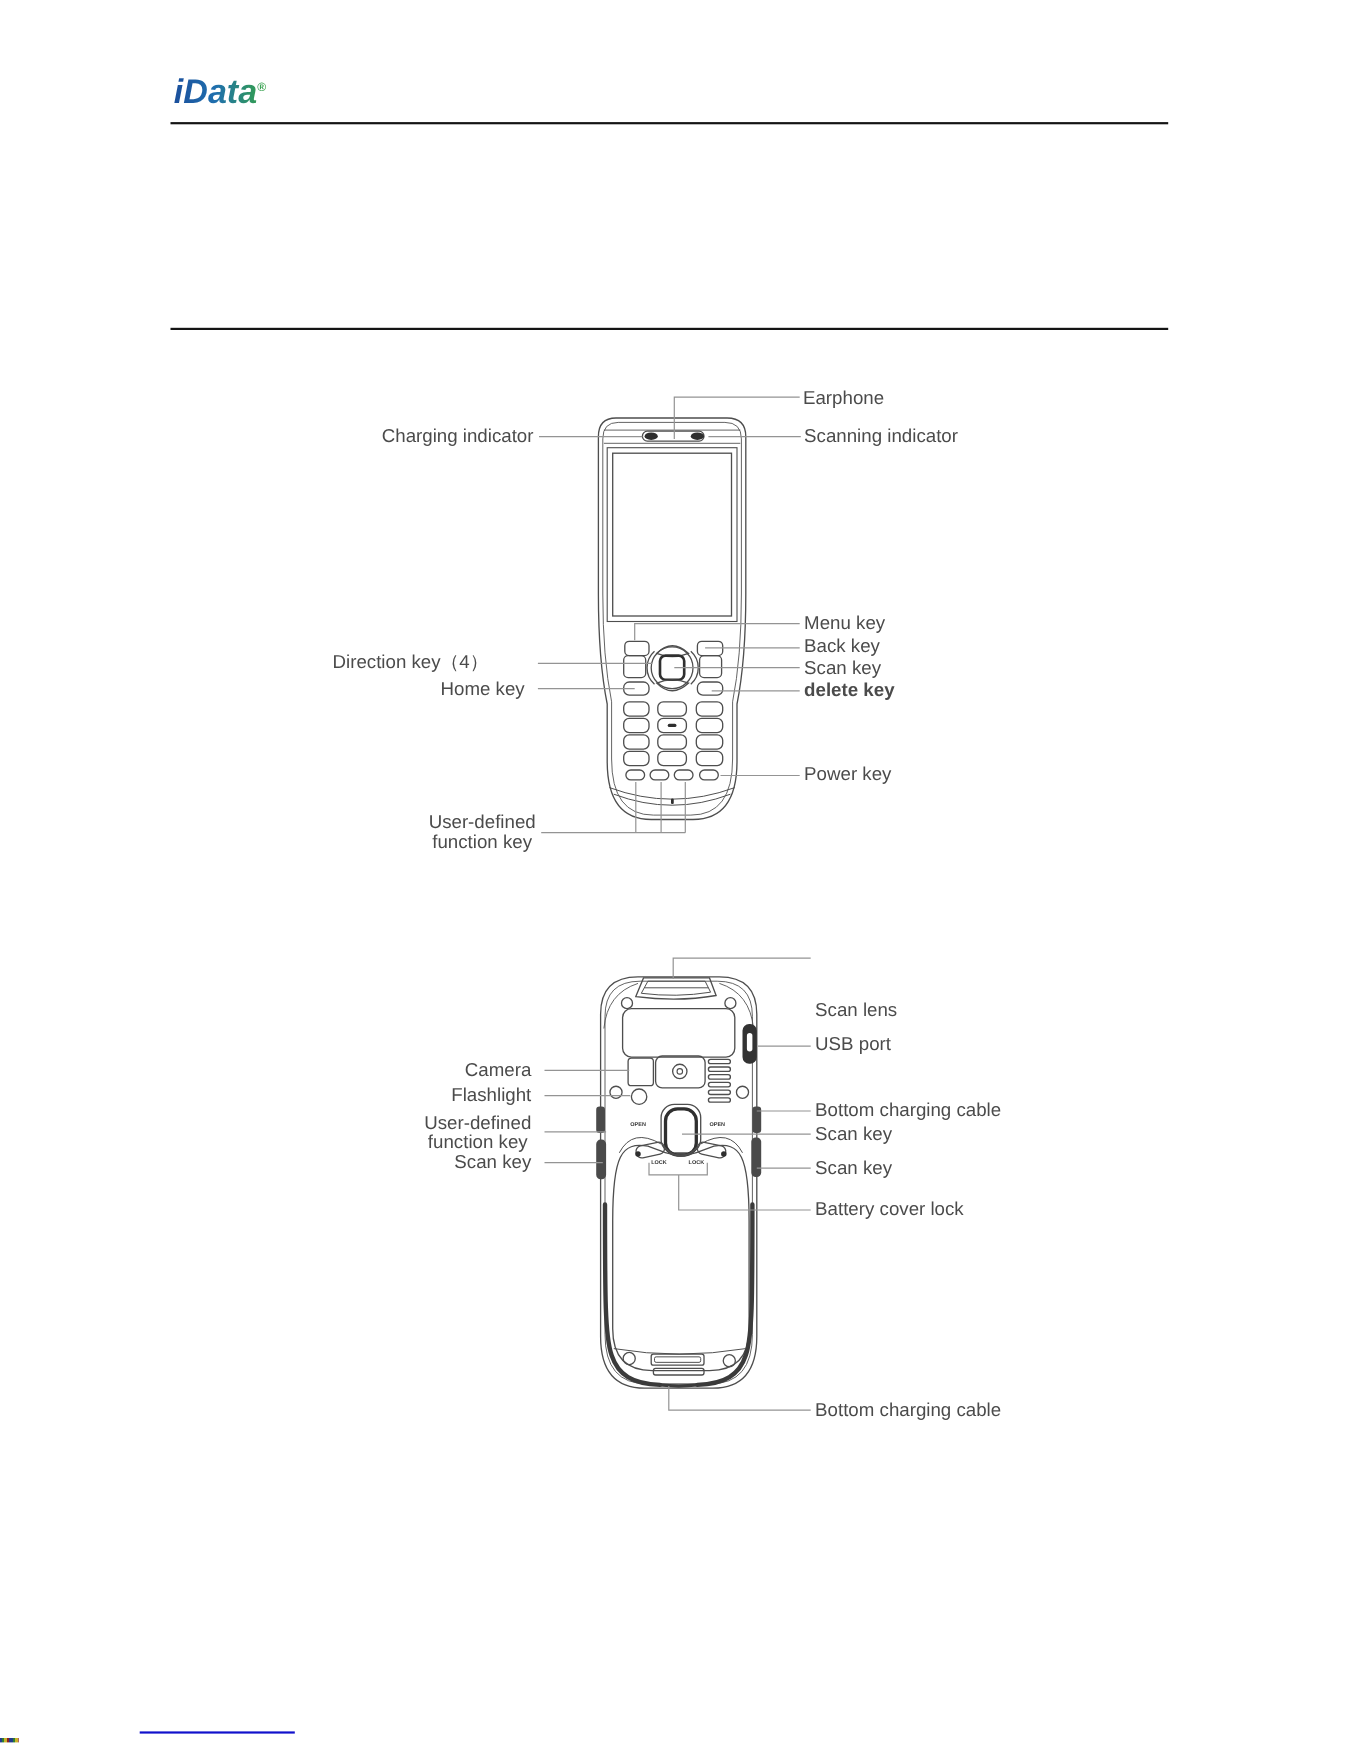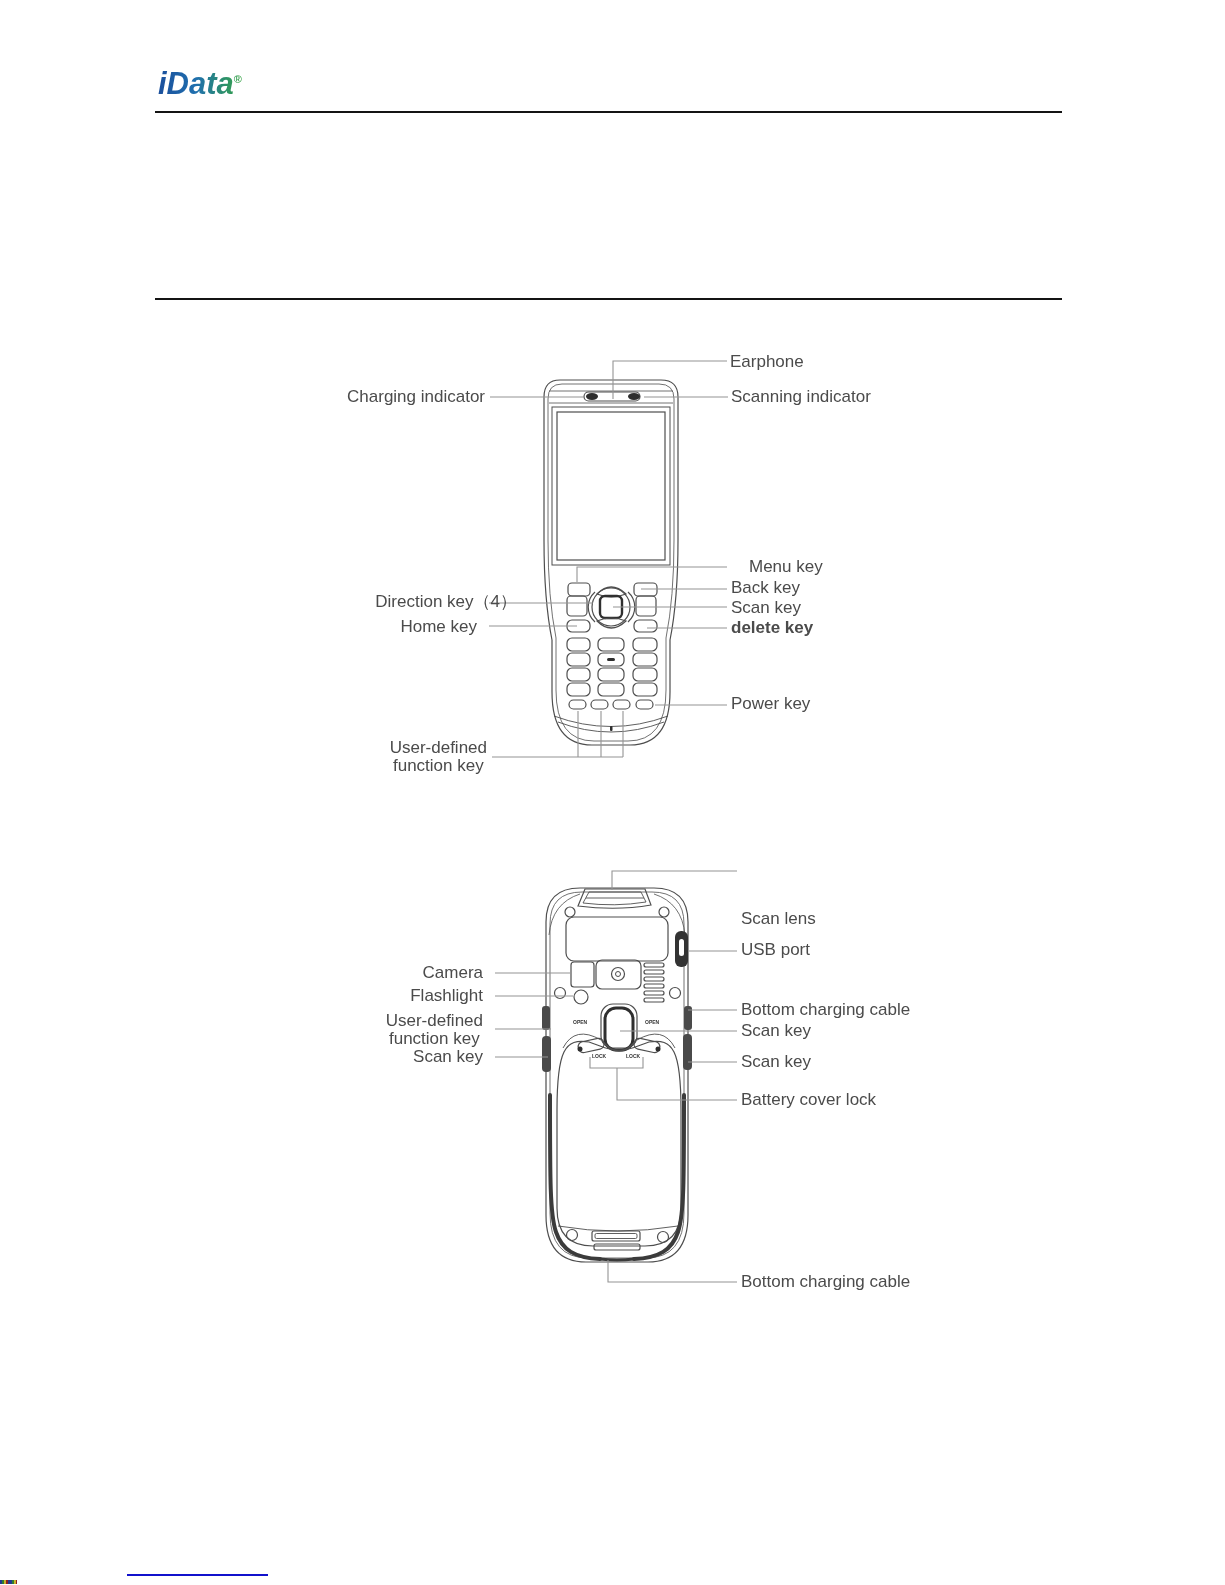--- a/index.html
+++ b/index.html
@@ -204,25 +204,25 @@
       <path d="M 620,1031 H 737"></path>
       <path d="M 688,1062 H 737"></path>
       <path d="M 590,1057 V 1068 H 643 V 1057 M 617,1068 V 1100 H 737"></path>
       <path d="M 608,1260 V 1282 H 737"></path>
     </g>
   </svg>
 
   <div class="lbl r" style="right:740px;top:397px;">Charging indicator</div>
   <div class="lbl" style="left:730px;top:362px;">Earphone</div>
   <div class="lbl" style="left:731px;top:397px;">Scanning indicator</div>
-  <div class="lbl" style="left:749px;top:567px;">Menu key</div>
+  <div class="lbl" style="left:731px;top:567px;">Menu key</div>
   <div class="lbl" style="left:731px;top:588px;">Back key</div>
   <div class="lbl" style="left:731px;top:608px;">Scan key</div>
   <div class="lbl" style="left:731px;top:628px;font-weight:bold;">delete key</div>
-  <div class="lbl r" style="right:708px;top:602px;">Direction key（4）</div>
+  <div class="lbl r" style="right:781px;top:602px;">Direction key（4）</div>
   <div class="lbl r" style="right:748px;top:627px;">Home key</div>
   <div class="lbl" style="left:731px;top:704px;">Power key</div>
   <div class="lbl two" style="right:738px;top:757px;">
     <div>User-defined</div>
     <div>function key</div>
   </div>
 
   <div class="lbl" style="left:741px;top:871px;margin-top:48px;">Scan lens</div>
   <div class="lbl" style="left:741px;top:950px;">USB port</div>
   <div class="lbl r" style="right:742px;top:973px;">Camera</div>

